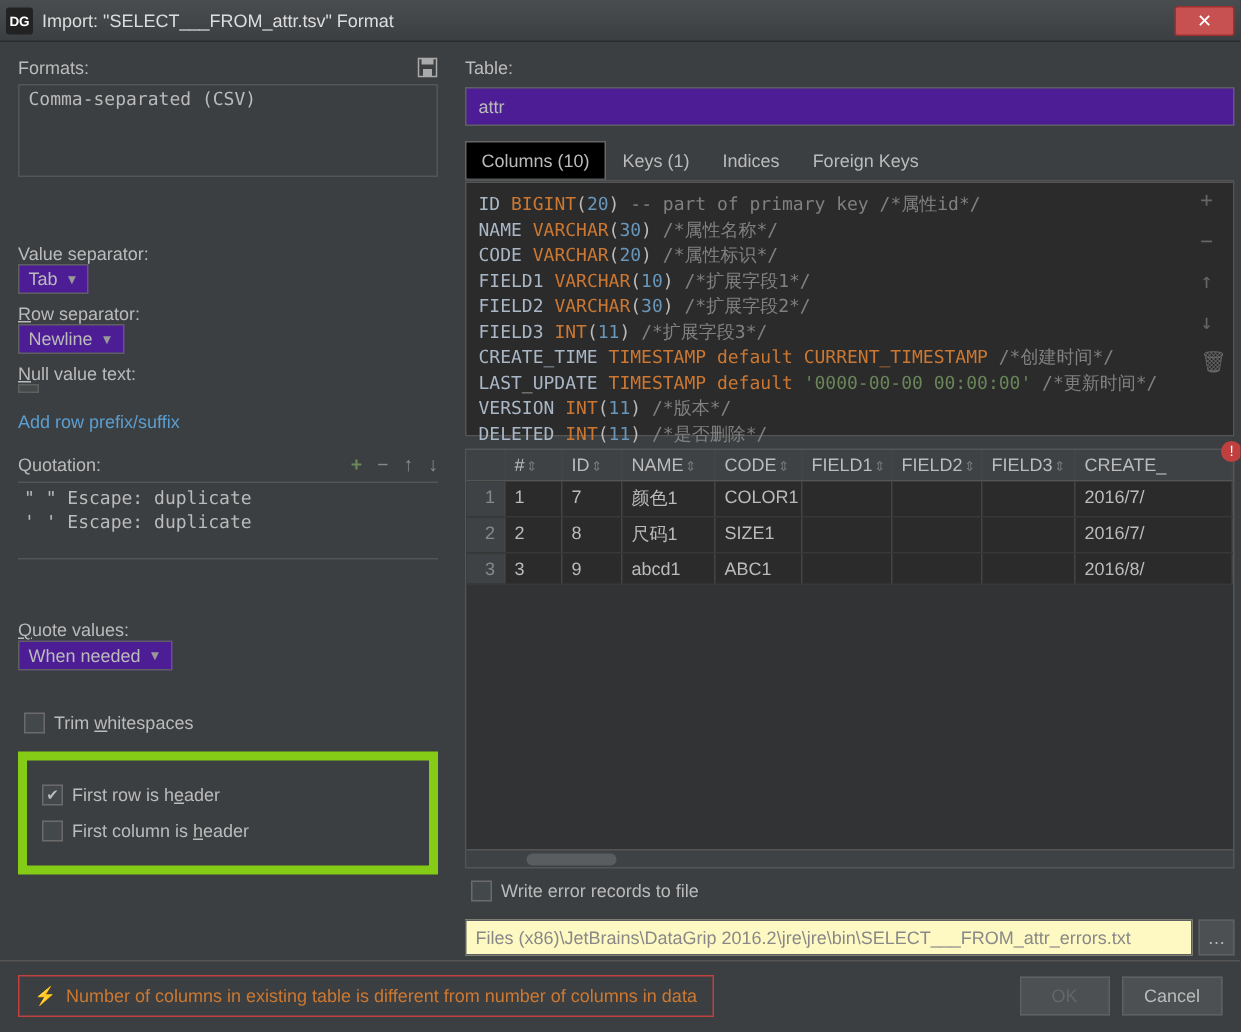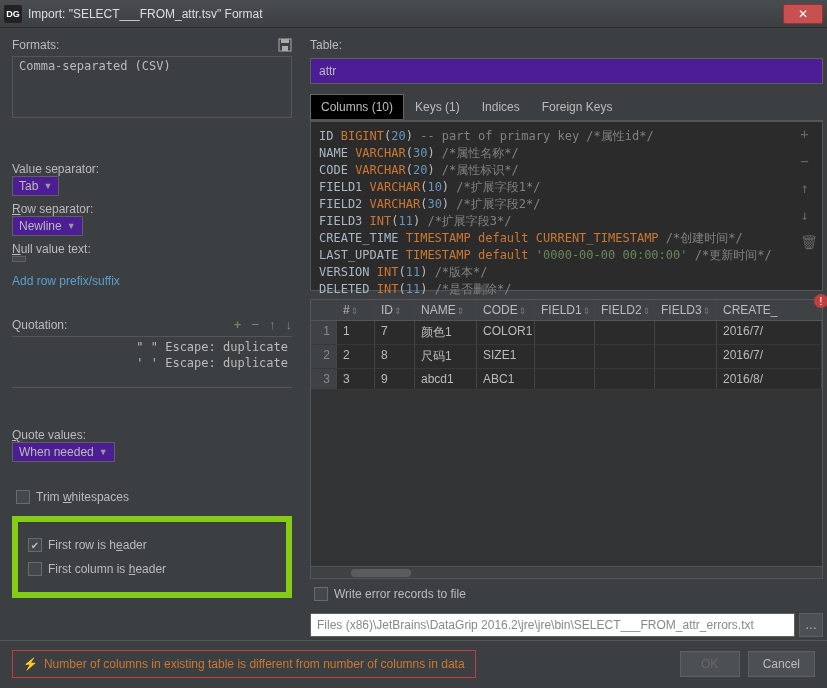--- a/index.html
+++ b/index.html
@@ -105,21 +105,21 @@
 .text-input {
   flex: 1;
   background: #45494a;
   border: 1px solid #5e6060;
   height: 24px;
   padding: 2px 6px;
   color: #bbb;
 }
 .link-text { color: #5b9fd1; cursor: pointer; margin-top: 6px; }
 .u { text-decoration: underline; }
-.quotation-block { margin-top: 29px; text-align: right; }
+.quotation-block { margin-top: 14px; }
 .tool-icons { display: flex; gap: 10px; align-items: center; }
 .tool-icons span { color: #888; font-size: 13px; cursor: pointer; }
 .tool-icons .plus { color: #6a8759; font-weight: bold; }
 .quot-list {
   border-top: 1px solid #555;
   border-bottom: 1px solid #555;
   background: #3c3f41;
   height: 52px;
   padding: 2px 0;
   margin-bottom: 40px;
@@ -242,21 +242,21 @@
 .cell.f2 { width: 60px; }
 .cell.f3 { width: 62px; }
 .cell.ct { flex: 1; }
 .sort-arrows { color: #777; font-size: 9px; padding: 0 1px;}
 .grid-body-fill { height: 176px; background: #313335; }
 .scrollbar-h { height: 12px; background: #3f4244; border-top: 1px solid #555; position: relative;}
 .scrollbar-h::after{ content:""; position:absolute; left:40px; width:60px; top:2px; height:8px; background:#5a5d5f; border-radius:4px;}
 .err-path-row { display:flex; gap:4px; margin-top:4px;}
 .err-path {
   flex:1;
-  background: #ffffff;
+  background: #fef9c3;
   border: 1px solid #5e6060;
   padding: 4px 6px;
   color: #888;
   font-size: 12px;
 }
 .dots-btn { width:24px; background:#4c5052; border:1px solid #5e6060; display:flex; align-items:center; justify-content:center;}
 .footer {
   display: flex;
   align-items: center;
   justify-content: flex-end;

